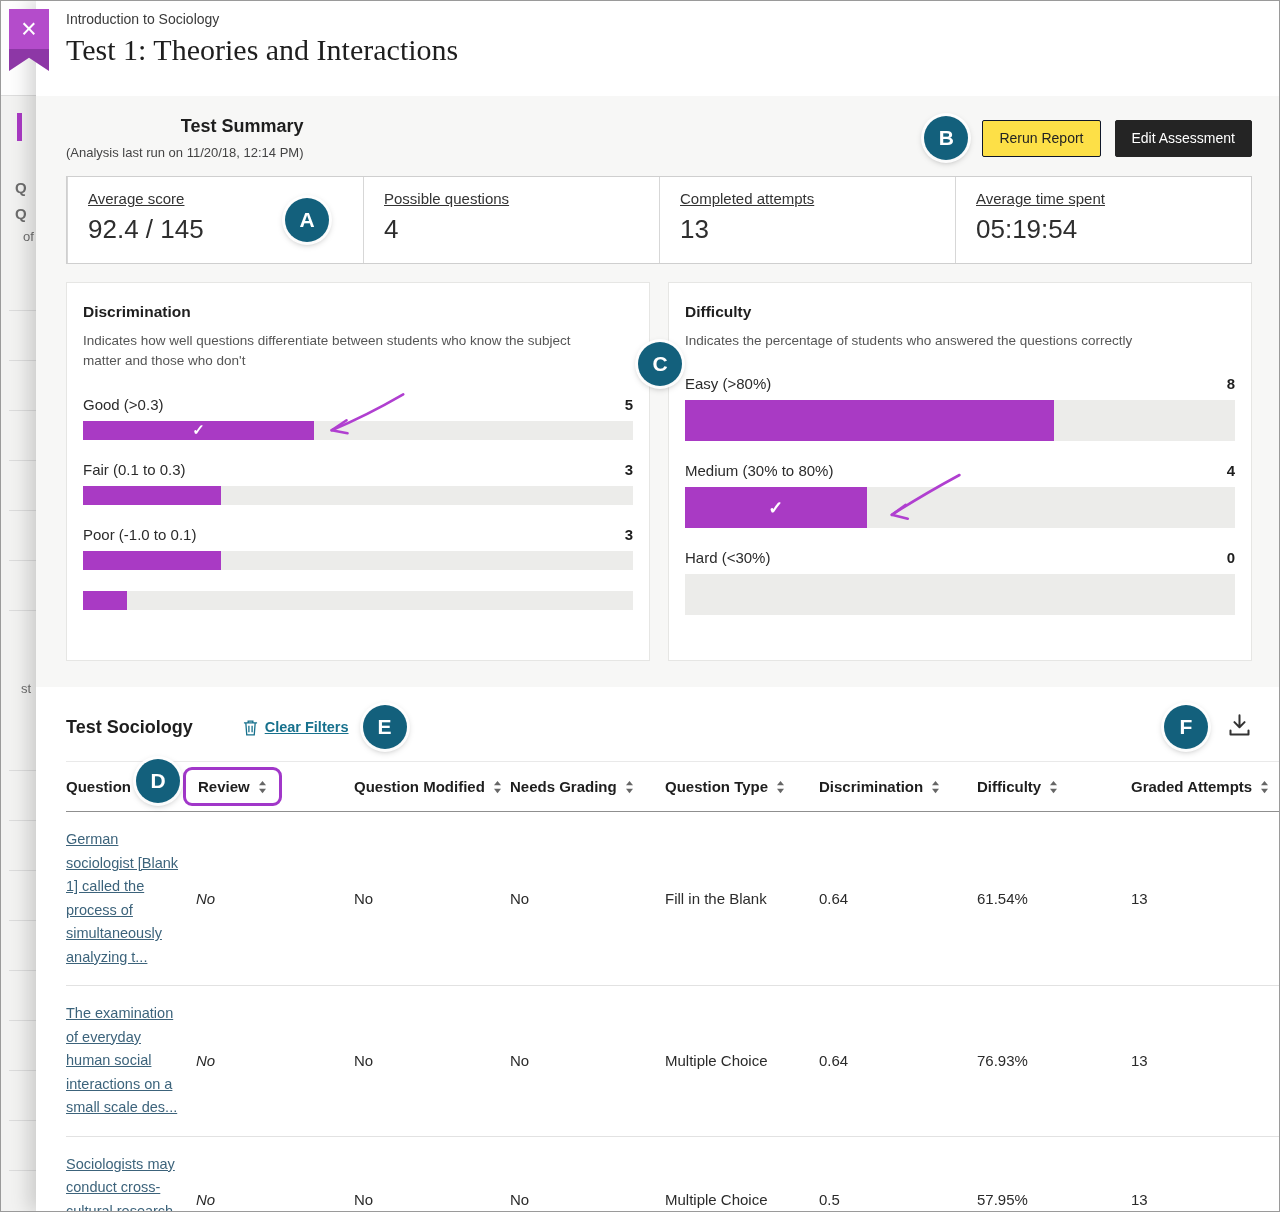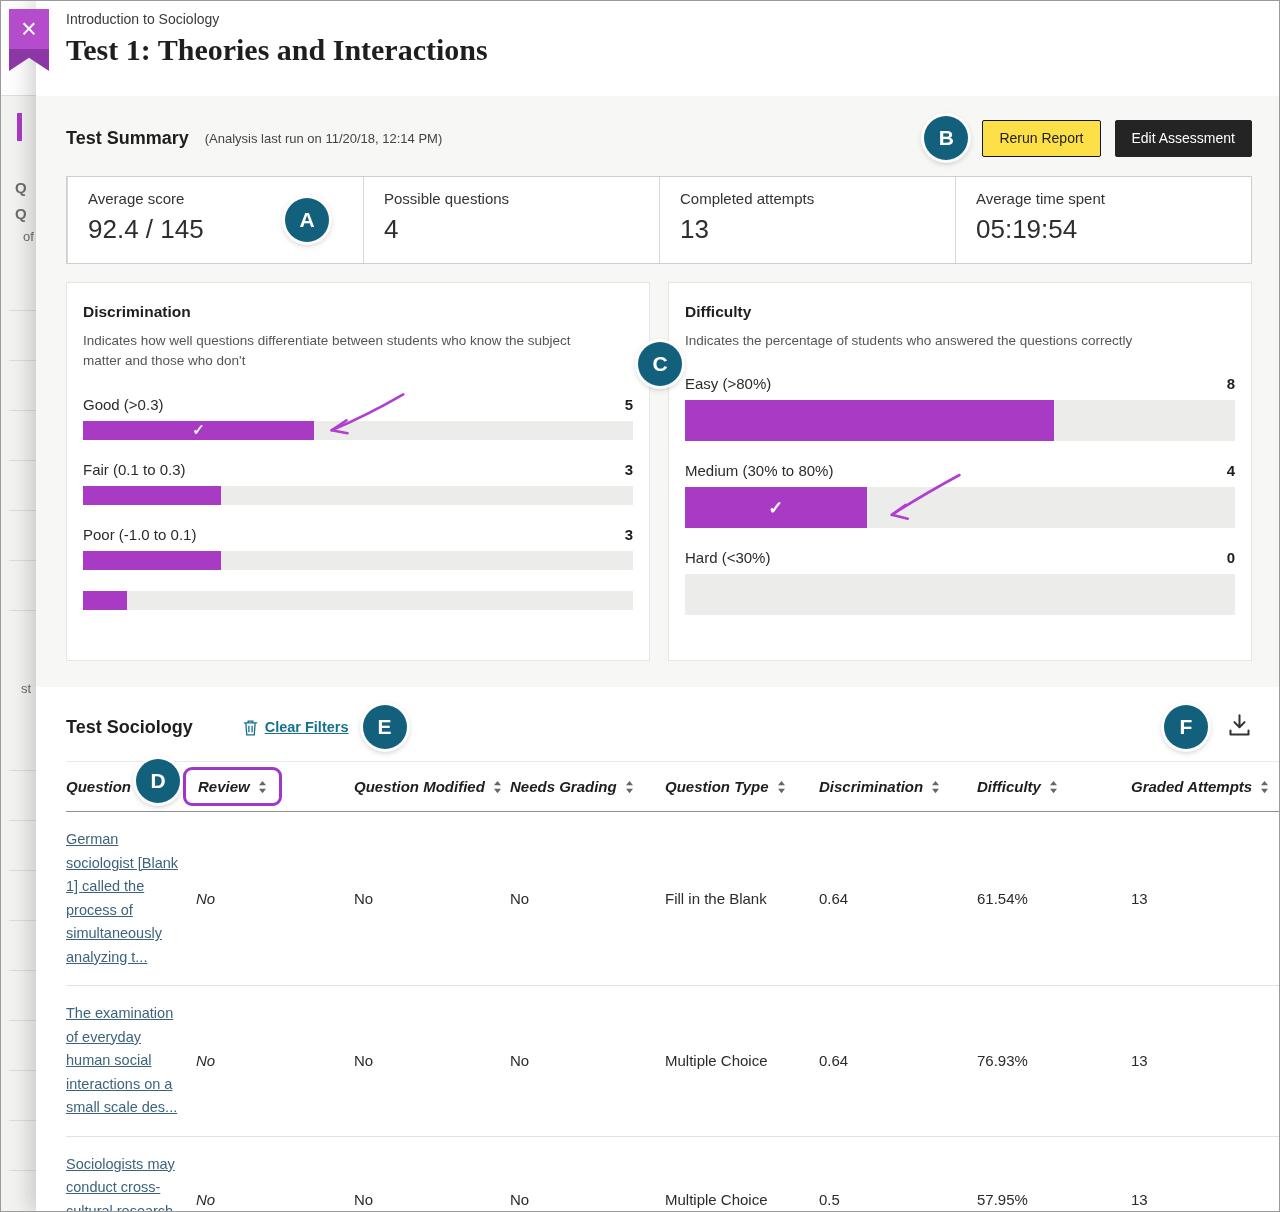--- a/index.html
+++ b/index.html
@@ -18,39 +18,39 @@
   .underlay .frag.b { font-weight:bold; font-size:15px; }
   .underlay .rowlines { position:absolute; left:8px; width:27px; background:
       repeating-linear-gradient(to bottom, transparent 0 49px, #dcdcdc 49px 50px); }
 
   
   .modal { position:absolute; left:35px; top:0; right:0; bottom:0; background:#fff;
            box-shadow:-7px 0 18px rgba(0,0,0,.16); }
 
   .modal-header { height:95px; padding:10px 0 0 30px; background:#fff; }
   .breadcrumb { font-size:14px; color:#3a3a3a; margin-bottom:6px; }
-  .page-title { font-family:"Liberation Serif", serif; font-size:30px; font-weight:700; color:#1e1e1e; }
+  .page-title { font-family:"Liberation Serif", serif; font-size:30px; font-weight:400; color:#1e1e1e; }
 
   
   .summary-section { background:#f7f7f6; padding:20px 27px 26px 30px; }
 
   .summary-heading { display:flex; align-items:center; gap:14px; margin-bottom:16px; }
-  .summary-titles { display:flex; align-items:center; gap:16px; margin-right:auto; }
+  .summary-titles { display:flex; align-items:flex-end; gap:8px; margin-right:auto;flex-direction:column; }
   .section-title { font-size:18px; font-weight:bold; color:#1e1e1e; }
   .summary-subtitle { font-size:13px; color:#444; }
 
   .btn { height:37px; padding:0 16px; font-family:"Liberation Sans",sans-serif;
          font-size:14px; border-radius:2px; cursor:pointer; }
   .btn-gray { background:#fde047; color:#222; border:1px solid #0f172a; }
   .btn-dark { background:#242424; color:#fff; border:1px solid #242424; }
 
   .stats-row { position:relative; display:flex; background:#fff; border:1px solid #cfcfcf; }
   .stat-cell { flex:1; padding:13px 20px 18px 20px; border-left:1px solid #d7d7d7; }
   .stat-cell:first-child { border-left:none; }
-  .stat-label { font-size:15px; color:#333; margin-bottom:7px; }
+  .stat-label { font-size:15px; color:#333; margin-bottom:7px;text-decoration:underline; }
   .stat-value { font-size:26px; color:#2e2e2e; }
 
   .cards-row { position:relative; display:flex; gap:18px; margin-top:18px; }
   .card { position:relative; flex:1; background:#fff; border:1px solid #e6e6e4; padding:20px 16px 24px 16px; }
   .card-title { font-size:15.5px; font-weight:bold; color:#1e1e1e; margin-bottom:10px; }
   .card-desc { font-size:13.5px; color:#555; line-height:1.5; margin-bottom:24px; max-width:95%; }
 
   .bar-group { margin-bottom:21px; }
   .bar-label-row { display:flex; justify-content:space-between; align-items:baseline;
                    font-size:15px; color:#2b2b2b; margin-bottom:8px; }
@@ -72,21 +72,21 @@
   .clear-filters .cf-label { font-size:14.5px; font-weight:bold; color:#17718d; text-decoration:underline;
                    font-family:"Liberation Sans",sans-serif; }
   .right-group { margin-left:auto; display:flex; align-items:center; gap:16px; }
   .download-btn { background:none; border:none; cursor:pointer; padding:2px; }
 
   .table-wrap { position:relative; margin-top:12px; }
   table { border-collapse:collapse; table-layout:fixed; width:1215px; }
   .col-q{width:130px}.col-rev{width:158px}.col-mod{width:156px}.col-grad{width:155px}
   .col-type{width:154px}.col-disc{width:158px}.col-diff{width:154px}.col-att{width:150px}
   th { text-align:left; font-size:15px; font-weight:bold; color:#1e1e1e;
-       padding:13px 6px 13px 0; border-top:1px solid #e9e9e9; border-bottom:1px solid #8f8f8f;font-style:italic; }
+       padding:13px 6px 13px 0; border-top:1px solid #e9e9e9; border-bottom:1px solid #8f8f8f; }
   .th-wrap { display:inline-flex; align-items:center; gap:8px; }
   .review-outline { border:3px solid #a137c9; border-radius:9px; padding:8px 12px; margin:-8px 0 -8px -13px; }
   .sort-icon { flex:0 0 auto; }
   td { font-size:15px; color:#2b2b2b; padding:16px 10px 16px 0; vertical-align:middle;
        border-bottom:1px solid #e2e2e2; }
   td.italic { font-style:italic; }
   .q-link { display:inline-block; font-size:14.5px; line-height:1.62; color:#3c637b;
             text-decoration:underline; }
 
   

